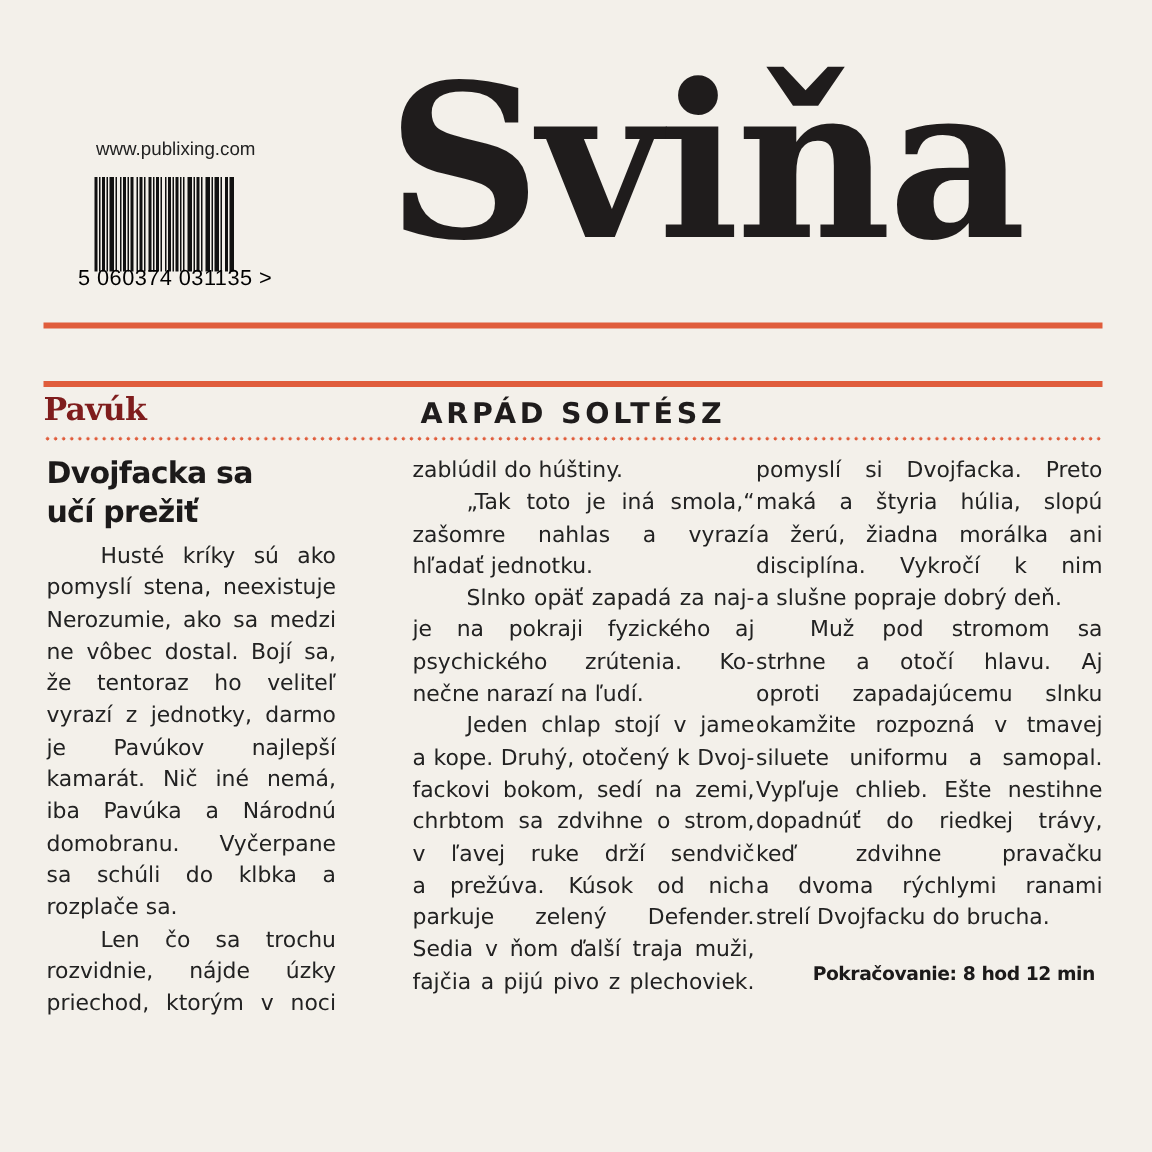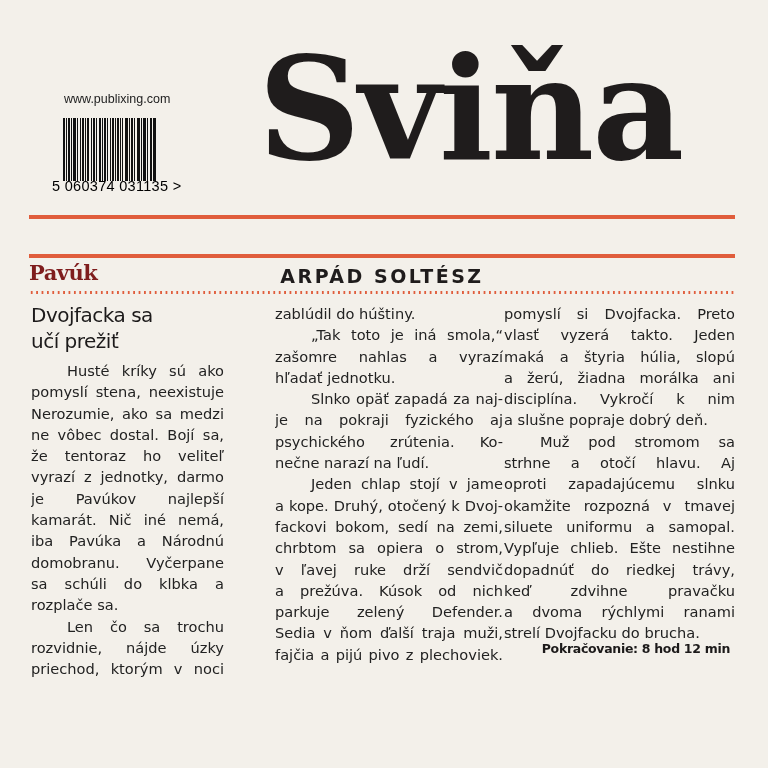--- a/index.html
+++ b/index.html
@@ -52,21 +52,21 @@
     font-family:"DejaVu Sans", sans-serif; font-size:14.6px; line-height:21.3px;
     text-align:justify; color:#222;
   }
   .col .line { display:block; text-align:justify; text-align-last:justify; white-space:nowrap; }
   .col .line.last { text-align-last:left; }
   .col .line.ind { padding-left:36px; }
   .col1 { left:31px; width:193px; }
   .col2 { left:251px; width:228px;margin-left:24px; }
   .col3 { left:504px; width:231px; }
   .headline {
-    font-family:"DejaVu Sans", sans-serif; font-weight:normal; font-size:20px;
+    font-family:"DejaVu Sans", sans-serif; font-weight:bold; font-size:20px;
     line-height:26px; color:#1c1a1a; margin:0 0 6px 0; letter-spacing:-0.5px;
   }
   .line { overflow:hidden; }
   .cont {
     position:absolute; right:38px; top:641px;
     font-family:"DejaVu Sans", sans-serif; font-weight:bold; font-size:12.5px; color:#1c1a1a;
     letter-spacing:-0.3px;
   }
 </style>
 </head>
@@ -187,33 +187,32 @@
       <span class="line ind">„Tak toto je iná smola,“</span>
       <span class="line">zašomre nahlas a vyrazí</span>
       <span class="line last">hľadať jednotku.</span>
       <span class="line ind">Slnko opäť zapadá za naj-</span>
       <span class="line">je na pokraji fyzického aj</span>
       <span class="line">psychického zrútenia. Ko-</span>
       <span class="line last">nečne narazí na ľudí.</span>
       <span class="line ind">Jeden chlap stojí v jame</span>
       <span class="line">a kope. Druhý, otočený k Dvoj-</span>
       <span class="line">fackovi bokom, sedí na zemi,</span>
-      <span class="line">chrbtom sa opiera o strom,</span>
+      <span class="line">chrbtom sa zdvihne o strom,</span>
       <span class="line">v ľavej ruke drží sendvič</span>
       <span class="line">a prežúva. Kúsok od nich</span>
       <span class="line">parkuje zelený Defender.</span>
       <span class="line">Sedia v ňom ďalší traja muži,</span>
       <span class="line">fajčia a pijú pivo z plechoviek.</span>
     </div>
 </div>
 
 <div class="col col3" style="top:303px;">
   <div>
       <span class="line">pomyslí si Dvojfacka. Preto</span>
-      <span class="line">vlasť vyzerá takto. Jeden</span>
       <span class="line">maká a štyria húlia, slopú</span>
       <span class="line">a žerú, žiadna morálka ani</span>
       <span class="line">disciplína. Vykročí k nim</span>
       <span class="line last">a slušne popraje dobrý deň.</span>
       <span class="line ind">Muž pod stromom sa</span>
       <span class="line">strhne a otočí hlavu. Aj</span>
       <span class="line">oproti zapadajúcemu slnku</span>
       <span class="line">okamžite rozpozná v tmavej</span>
       <span class="line">siluete uniformu a samopal.</span>
       <span class="line">Vypľuje chlieb. Ešte nestihne</span>

